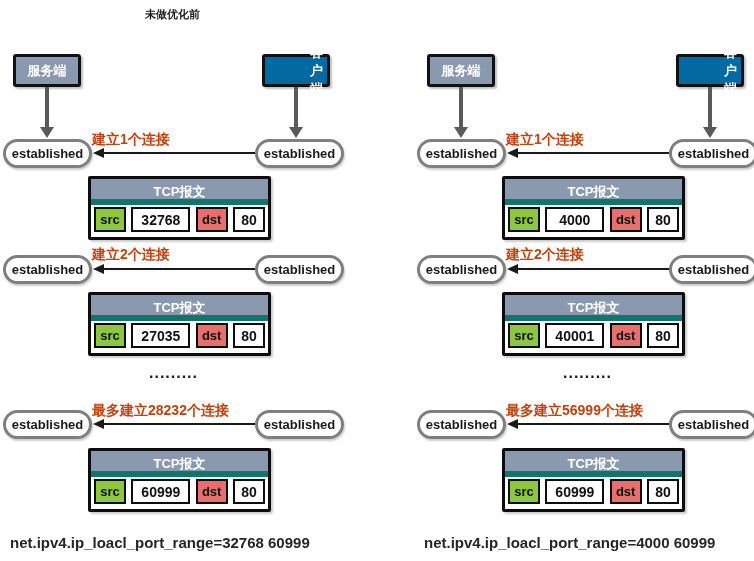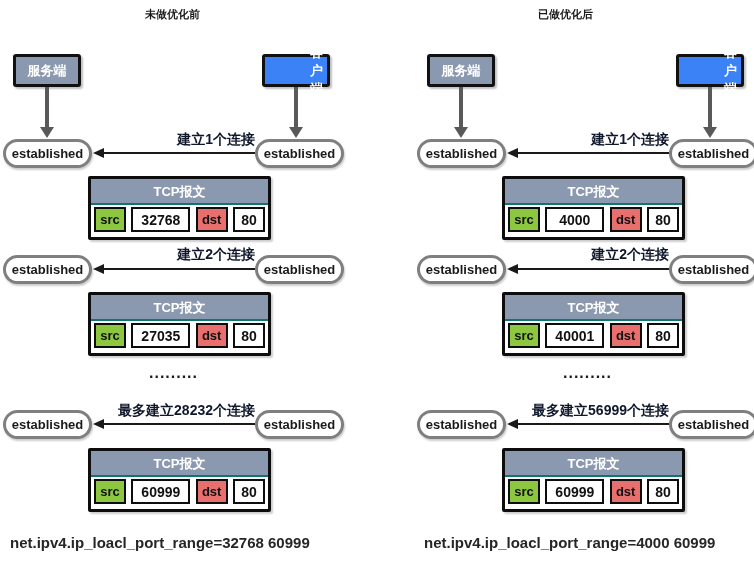--- a/index.html
+++ b/index.html
@@ -21,21 +21,21 @@
 
   
   .node {
     position:absolute; top:54px; width:68px; height:33px;
     border:3px solid #111; border-radius:3px;
     color:#ffffff; font-size:13px; font-weight:bold;
     display:flex; align-items:center; justify-content:center;
     box-shadow:2px 2px 2px rgba(0,0,0,0.25);
   }
   .server { left:calc(13px + var(--dx)); background:#8A99AF; }
-  .client { left:calc(262px + var(--dx)); background:#3b82f6;padding-left:45px; }
+  .client { left:calc(262px + var(--dx)); background:#0369a1;padding-left:45px; }
 
   
   .varrow {
     position:absolute; top:87px; width:4px; height:40px; background:#595959;
   }
   .varrow::after {
     content:""; position:absolute; left:-5px; top:40px;
     width:0; height:0; border-style:solid;
     border-width:11px 7px 0 7px;
     border-color:#595959 transparent transparent transparent;
@@ -65,34 +65,34 @@
     width:0; height:0; border-style:solid;
     border-width:5px 11px 5px 0;
     border-color:transparent #1a1a1a transparent transparent;
   }
   .harrow::after {
     content:""; position:absolute; left:10px; right:0; top:5px; height:2px; background:#1a1a1a;
   }
   .h1 { top:147px; } .h2 { top:263px; } .h3 { top:418px; }
 
   .conn-label {
-    position:absolute; left:calc(92px + var(--dx)); width:163px; text-align:right;
-    font-size:14px; font-weight:bold; color:#0f172a; white-space:nowrap; overflow:visible;
+    position:absolute; left:calc(92px + var(--dx)); width:163px; text-align:left;
+    font-size:14px; font-weight:bold; color:#c2410c; white-space:nowrap; overflow:visible;
   }
   .cl1 { top:131px; } .cl2 { top:246px; } .cl3 { top:402px; }
 
   
   .tcp {
     position:absolute; left:calc(88px + var(--dx)); width:183px; height:64px;
     border:3px solid #0d0d0d; border-radius:2px; background:#ffffff;
     box-shadow:2px 2px 2px rgba(0,0,0,0.2);
   }
   .t1 { top:176px; } .t2 { top:292px; } .t3 { top:448px; }
   .tcp-head {
-    height:26px; line-height:25px; border-bottom:2px solid #0f766e;
+    height:26px; line-height:25px; border-bottom:6px solid #0f766e;
     background:#8A99AF; color:#ffffff; text-align:center;
     font-size:13px; font-weight:bold;
   }
   .tcp-row {
     height:29px; padding:2px 3px; display:flex; justify-content:space-between; gap:3px;
   }
   .cell {
     border:2px solid #0d0d0d; height:25px;
     display:flex; align-items:center; justify-content:center;
     font-size:13px; font-weight:bold; color:#111; background:#ffffff;
@@ -169,21 +169,20 @@
         <div class="cell val">60999</div>
         <div class="cell dst">dst</div>
         <div class="cell port">80</div>
       </div>
     </div>
 
     <div class="sysctl">net.ipv4.ip_loacl_port_range=32768  60999</div>
   </div>
 
   <div class="panel p1">
-    <div class="title">已做优化后</div>
 
     <div class="node server">服务端</div>
     <div class="node client">客户端</div>
     <div class="varrow va-server"></div>
     <div class="varrow va-client"></div>
 
     <div class="oval oval-l r1">established</div>
     <div class="oval oval-r r1">established</div>
     <div class="conn-label cl1">建立1个连接</div>
     <div class="harrow h1"></div>

